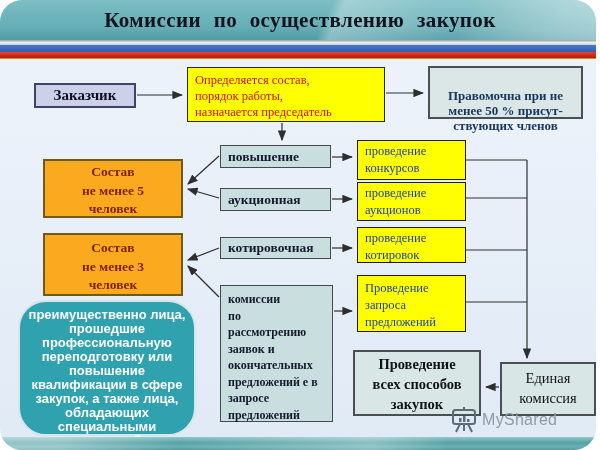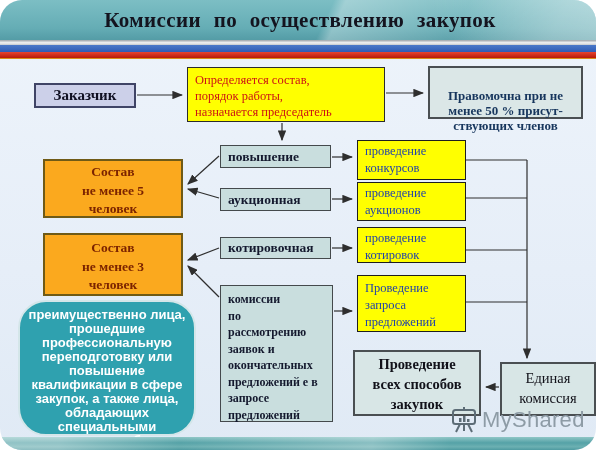--- a/index.html
+++ b/index.html
@@ -65,21 +65,21 @@
   
   svg.wires{position:absolute;left:0;top:0;pointer-events:none;}
   svg.wires line{stroke:#2e2e2e;stroke-width:1.2;}
 
   
   .water{position:absolute;left:0;top:437px;width:600px;height:13px;
     background:
       linear-gradient(100deg, rgba(255,255,255,0.35) 10%, rgba(255,255,255,0) 30%, rgba(255,255,255,0.3) 62%, rgba(255,255,255,0) 75%),
       linear-gradient(180deg,#8fc6c6 0%,#55a2a7 45%,#6cb0b2 75%,#4e9aa0 100%);}
   .wm{position:absolute;left:450px;top:406px;display:flex;align-items:center;gap:3px;}
-  .wm .txt{font-family:"Liberation Sans",sans-serif;font-size:22px;color:#8e9ca6;letter-spacing:.3px;}
+  .wm .txt{font-family:"Liberation Sans",sans-serif;font-size:16px;color:#8e9ca6;letter-spacing:.3px;}
 </style>
 </head>
 <body>
 
 <div class="slide">
 
   <div class="titlebar">
     <h1>Комиссии по осуществлению закупок</h1>
   </div>
   <div class="flag">

